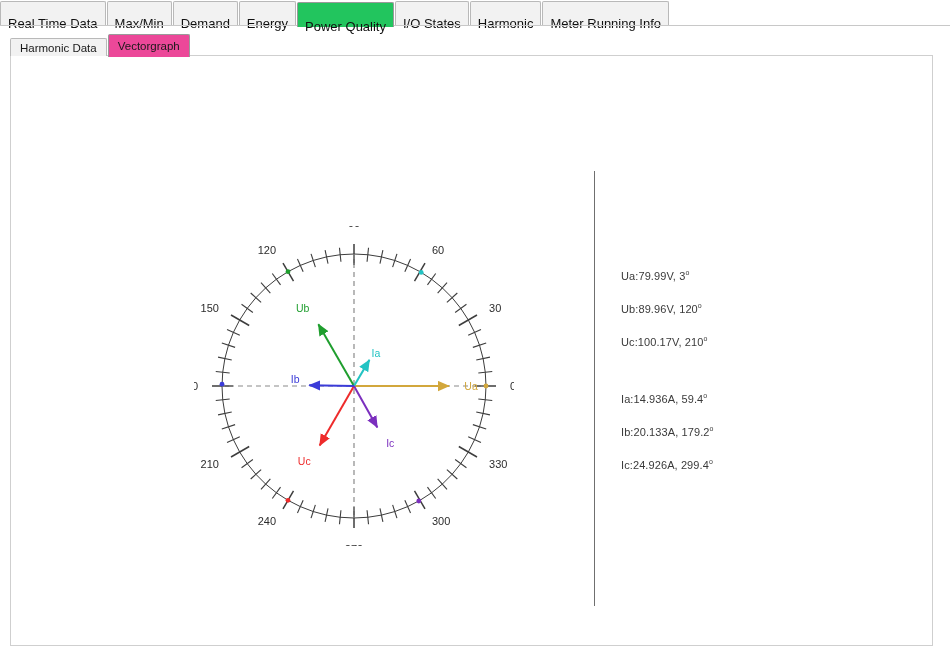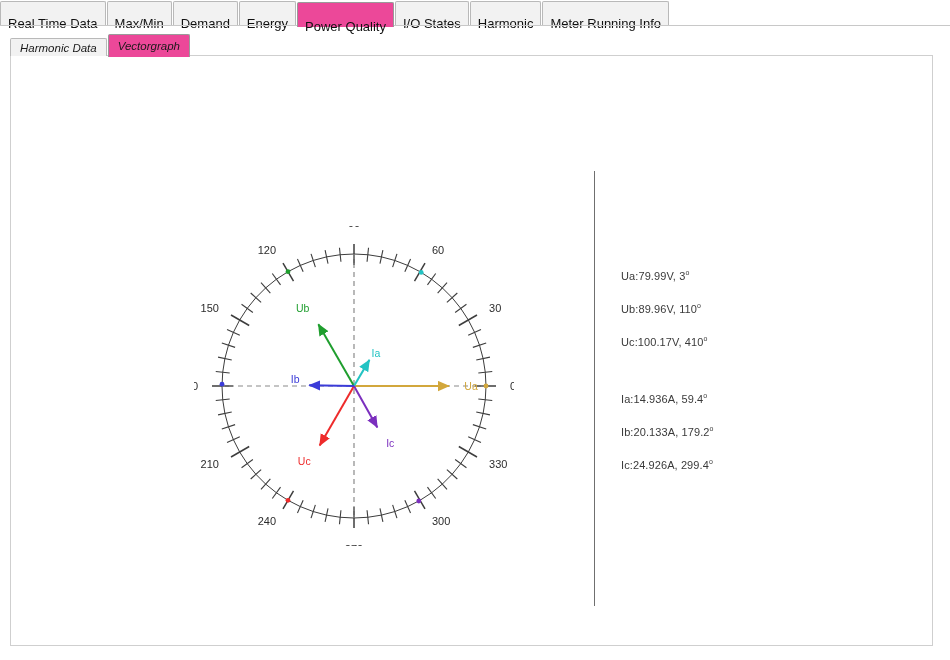--- a/index.html
+++ b/index.html
@@ -38,21 +38,21 @@
     color: #111;
     background: #f2f2f2;
     border: 1px solid #b9b9b9;
     border-bottom: none;
     border-radius: 2px 2px 0 0;
     white-space: nowrap;
     box-sizing: border-box;
     cursor: default;
   }
   .tab.selected {
-    background: #ec4899;
+    background: #22c55e;
     height: 24px;
     line-height: 23px;
     margin-bottom: -1px;
     border-color: #9a9a9a;
     z-index: 5;
   }
   
   #main-tab-underline {
     position: absolute;
     left: 0;
@@ -87,21 +87,20 @@
     padding: 0 9px;
     margin-right: 1px;
     font-size: 11.5px;
     background: #f2f2f2;
     border: 1px solid #b9b9b9;
     border-bottom: none;
     border-radius: 2px 2px 0 0;
     white-space: nowrap;
     box-sizing: border-box;
     cursor: default;
-    font-style: italic;
   }
   .subtab.selected {
     background: #ec4899;
     height: 23px;
     line-height: 22px;
     margin-bottom: -1px;
     border-color: #9a9a9a;
     z-index: 6;
   }
 
@@ -385,22 +384,22 @@
             <text x="101.12" y="157" text-anchor="middle" class="vec-label" fill="#3b3bd8">Ib</text>
             <text x="192.16401393686402" y="220.5819289045948" text-anchor="start" class="vec-label" fill="#7b2fbe">Ic</text>
           </g>
       </svg>
     </div>
 
     <div id="panel-divider"></div>
 
     <div id="readings">
       <div class="reading-line"><span>Ua:79.99V, 3</span><sup>o</sup></div>
-      <div class="reading-line"><span>Ub:89.96V, 110</span><sup>o</sup></div>
-      <div class="reading-line"><span>Uc:100.17V, 410</span><sup>o</sup></div>
+      <div class="reading-line"><span>Ub:89.96V, 120</span><sup>o</sup></div>
+      <div class="reading-line"><span>Uc:100.17V, 210</span><sup>o</sup></div>
       <div class="reading-gap"></div>
       <div class="reading-line"><span>Ia:14.936A, 59.4</span><sup>o</sup></div>
       <div class="reading-line"><span>Ib:20.133A, 179.2</span><sup>o</sup></div>
       <div class="reading-line"><span>Ic:24.926A, 299.4</span><sup>o</sup></div>
     </div>
 
   </div>
 </div>
 
 </body></html>

